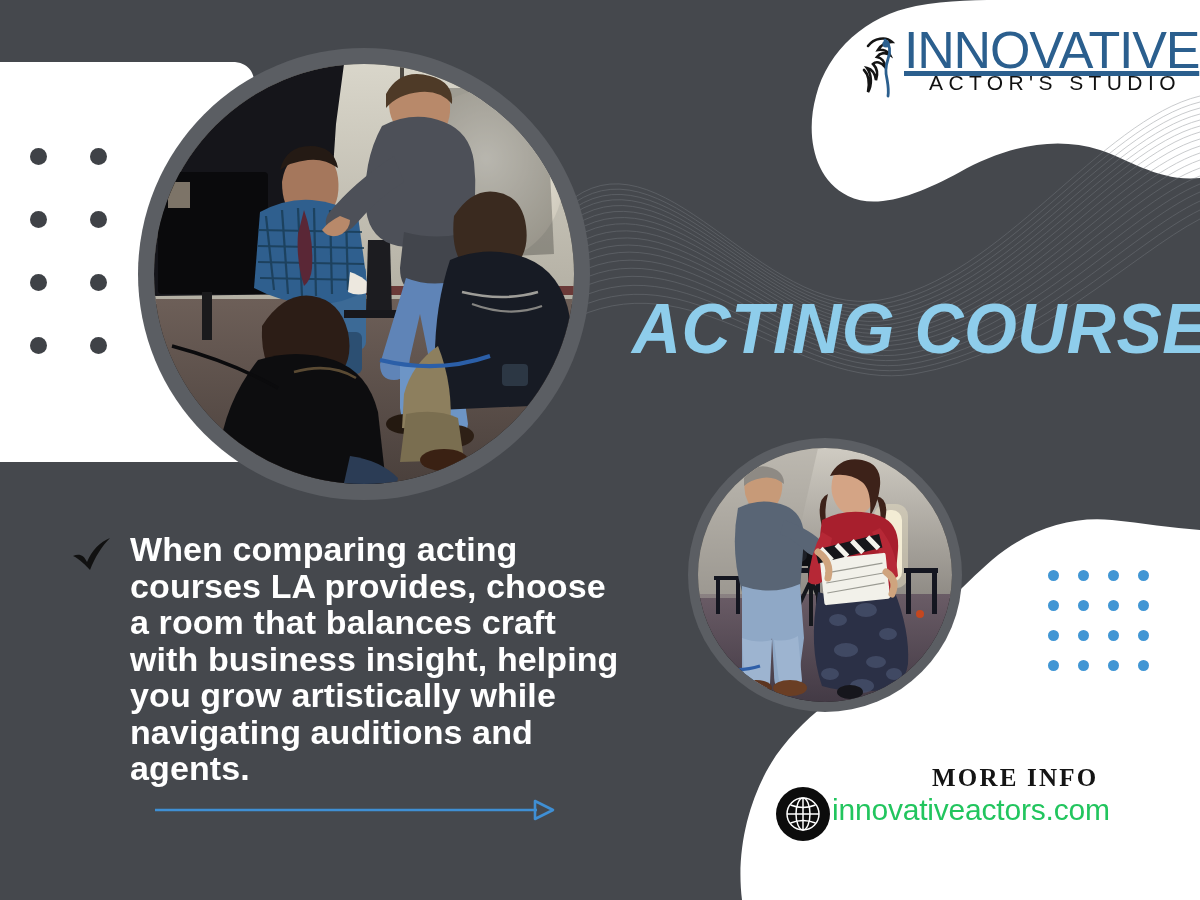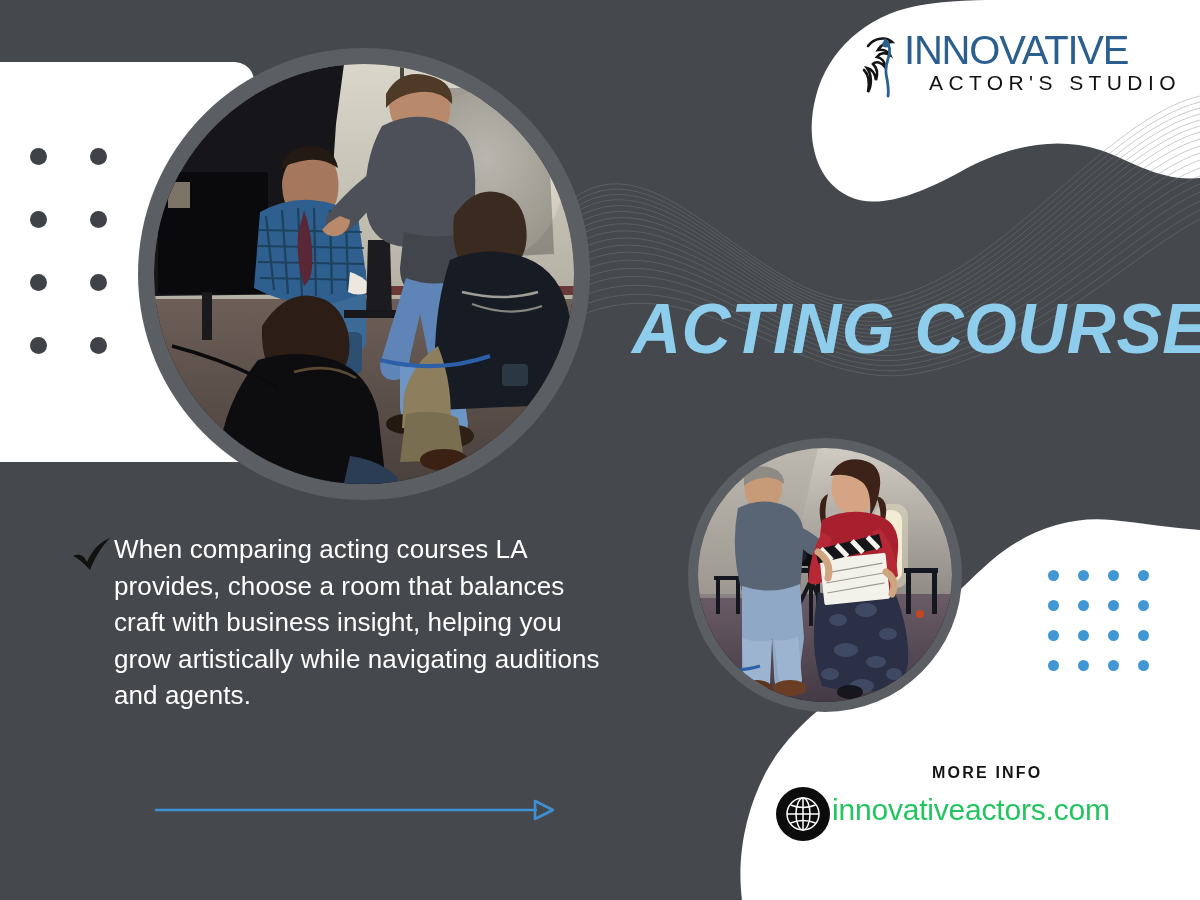--- a/index.html
+++ b/index.html
@@ -124,48 +124,49 @@
   
   #check-icon {
     position: absolute;
     left: 70px;
     top: 534px;
     width: 44px;
     height: 42px;
   }
   #body-copy {
     position: absolute;
-    left: 114px;
+    left: 130px;
     top: 531px;
     width: 500px;
     color: #ffffff;
-    font-size: 26px;
+    font-size: 34px;
     line-height: 36.5px;
-    font-weight: 400;
+    font-weight: 700;
     letter-spacing: 0.1px;
   }
 
   
   #arrow {
     position: absolute;
     left: 155px;
     top: 798px;
     width: 400px;
     height: 24px;
   }
 
   
   #more-info-label {
     position: absolute;
     left: 932px;
     top: 764px;
     color: #141414;
-    font-size: 16px;
+    font-size: 25px;
     font-weight: bold;
     letter-spacing: 2.2px;
+    font-family: Liberation Serif, serif;
   }
   #globe-icon {
     position: absolute;
     left: 776px;
     top: 787px;
     width: 54px;
     height: 54px;
   }
   #website-url {
     position: absolute;
@@ -191,25 +192,26 @@
     top: 4px;
     width: 42px;
     height: 66px;
   }
   #logo-primary {
     position: absolute;
     left: 44px;
     top: 0px;
     color: #2b5f8e;
     font-family: "Liberation Sans Narrow", "Liberation Sans", sans-serif;
-    font-size: 40px;
+    font-size: 52px;
     font-weight: 400;
     letter-spacing: -1.2px;
     line-height: 44px;
     white-space: nowrap;
+    text-decoration: underline;
   }
   #logo-secondary {
     position: absolute;
     left: 48px;
     top: 42px;
     color: #111111;
     font-size: 21px;
     font-weight: 400;
     letter-spacing: 5.4px;
     line-height: 26px;

